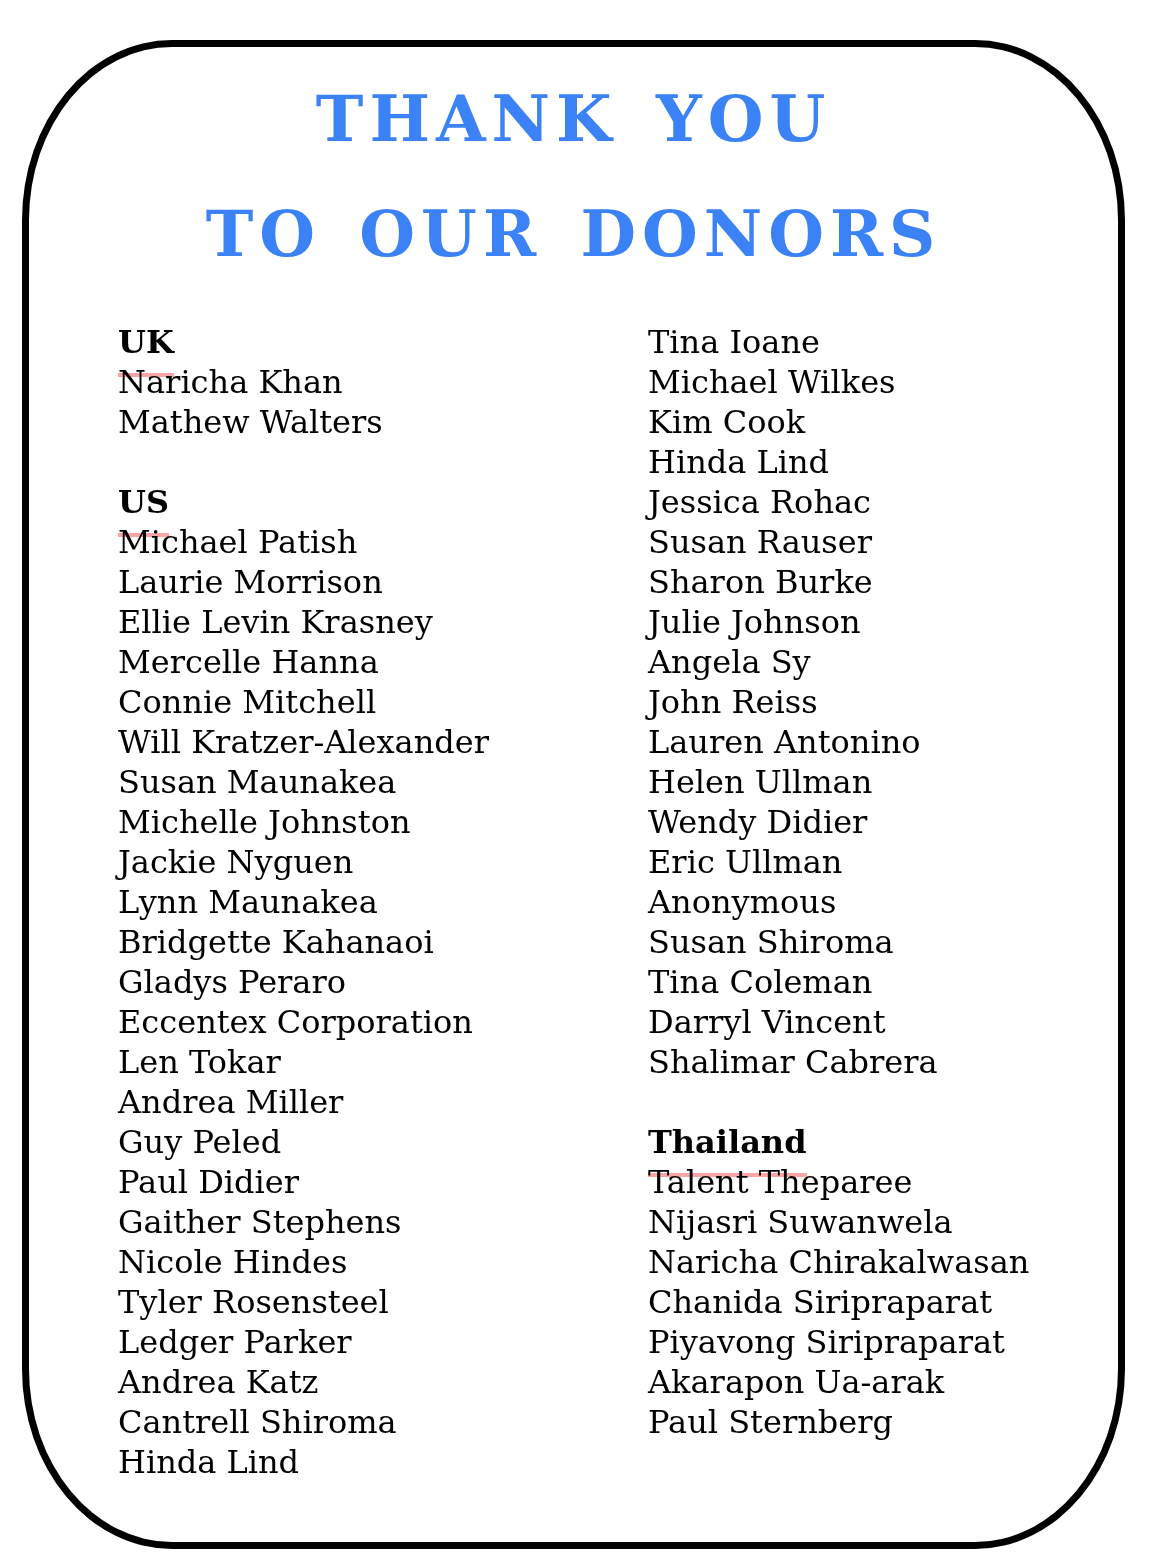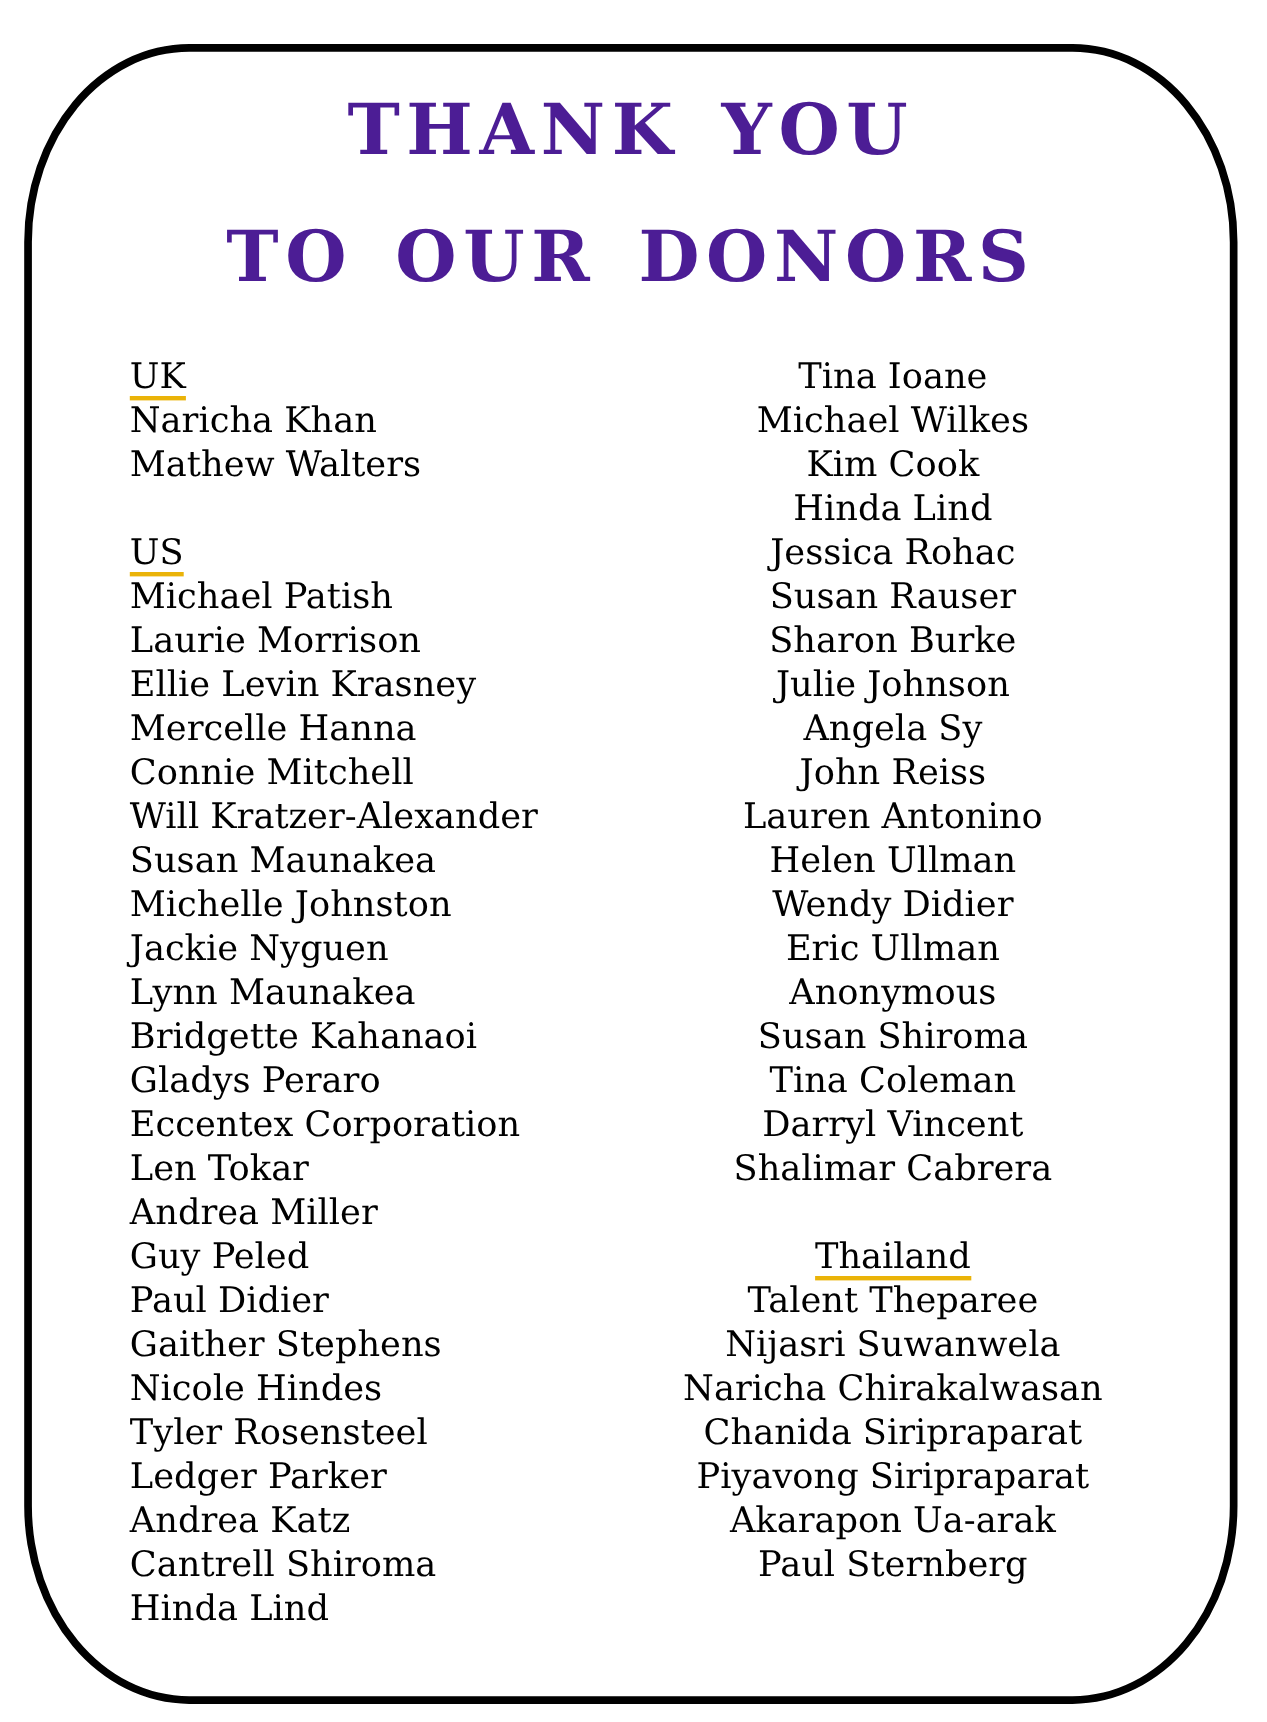--- a/index.html
+++ b/index.html
@@ -33,39 +33,39 @@
     width: 100%;
     text-align: center;
   }
   .title-line {
     font-family: "DejaVu Serif", "Liberation Serif", serif;
     font-weight: bold;
     font-size: 64px;
     line-height: 115px;
     letter-spacing: 6px;
     word-spacing: 10px;
-    color: #4c1d95;
+    color: #3b82f6;
     white-space: nowrap;
   }
   .donor-col {
     position: absolute;
     top: 275px;
     font-size: 32px;
     line-height: 40px;
     white-space: nowrap;
   }
   .donor-col.left  { left: 89px;  }
-  .donor-col.right { left: 592px; text-align: center; }
+  .donor-col.right { left: 619px; }
   .row { height: 40px; }
   .spacer { height: 40px; }
   .header-text {
     display: inline-block;
-    font-weight: normal;
-    border-bottom: 4px solid #eab308;
-    padding-bottom: 1px;
+    font-weight: bold;
+    border-bottom: 4px solid #fca5a5;
+    padding-bottom: 14px;
     line-height: 34px;
   }
 </style>
 </head>
 <body>
 
 <div class="card">
   <div class="title-block">
     <div class="title-line">THANK YOU</div>
     <div class="title-line">TO OUR DONORS</div>

